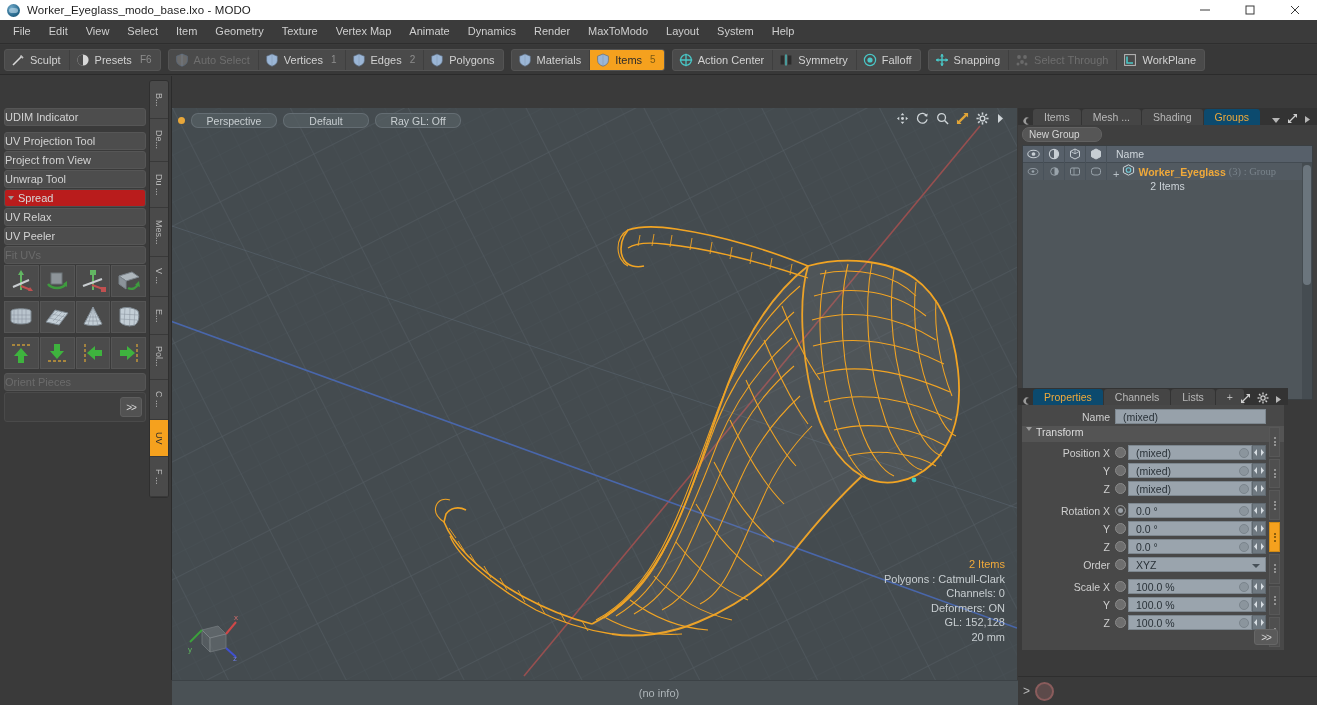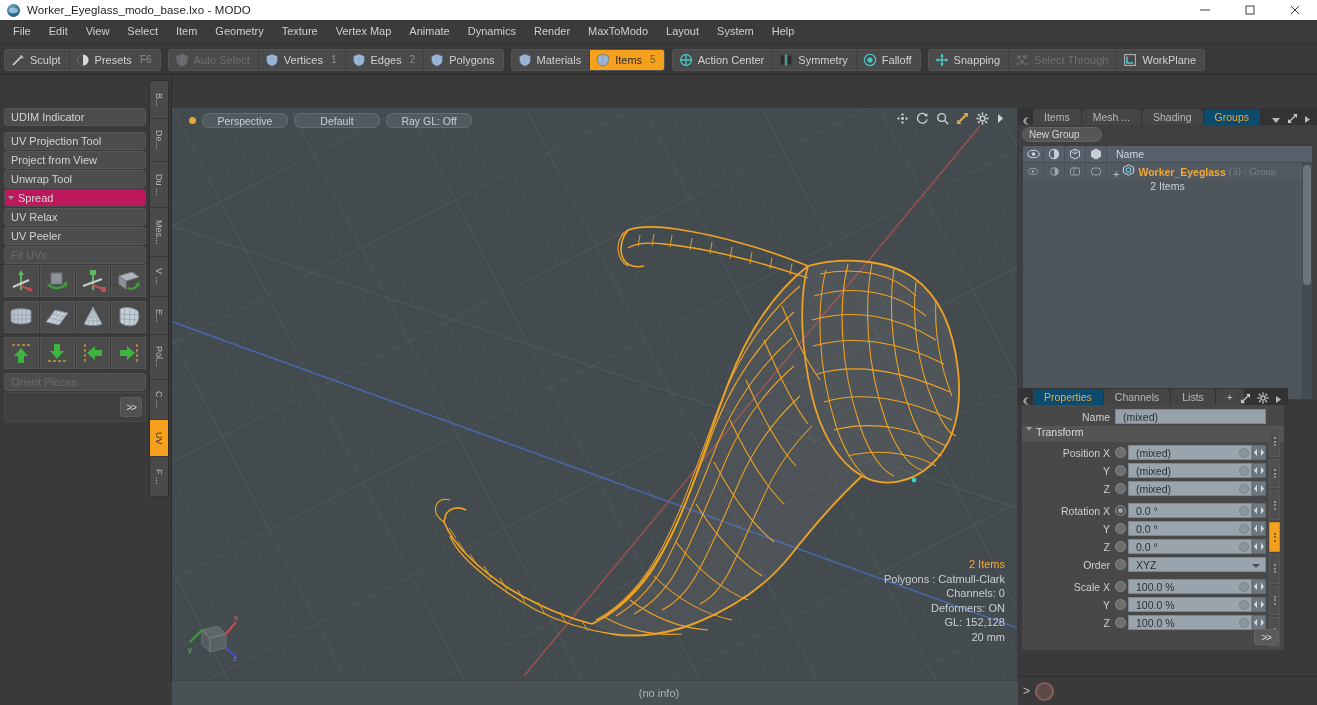--- a/index.html
+++ b/index.html
@@ -68,26 +68,26 @@
   .ico { width: 14px; height: 14px; flex: none; display:block; }
 
   
   .leftpanel {
     position: absolute; left: 0; top: 76px; width: 172px; height: 604px;
     background: #3a3a3a; border-right: 1px solid #2b2b2b;
   }
   .lp-inner { position: absolute; left: 4px; top: 32px; width: 142px; }
   .lp-row {
     height: 18px; background: #4d4d4d; border: 1px solid #565656; border-radius: 3px;
-    margin-bottom: 1px; display: flex; align-items: center; padding-left: 6px;
+    margin-bottom: 1px; display: flex; align-items: center; 
     font-size: 11px; color: #d3d3d3;
   }
   .lp-row.dim { color: #6b6b6b; }
   .lp-row.hdr {
-    background: #be185d; border-color: #4e4e4e; color: #d8d8d8; padding-left: 4px; gap: 5px;
+    background: #b91c1c; border-color: #4e4e4e; color: #d8d8d8; padding-left: 4px; gap: 5px;
   }
   .lp-gap { height: 5px; }
   .tri { width: 0; height: 0; border-left: 4px solid #9a9a9a; border-top: 3px solid transparent; border-bottom: 3px solid transparent; transform: rotate(90deg); }
   .lp-grid { display: grid; grid-template-columns: repeat(4, 1fr); gap: 1px; margin-bottom: 4px; }
   .lp-cell {
     height: 32px; background: #4b4b4b; border: 1px solid #555;
     display: flex; align-items: center; justify-content: center;
   }
   .lp-cell svg { display: block; }
   .lp-blank { height: 30px; background: #3f3f3f; border: 1px solid #4a4a4a; border-radius: 3px; margin-top:1px; position: relative; }
@@ -113,21 +113,21 @@
   }
   .vtab.on { background: #f5a11e; color: #2e2e2e; }
 
   
   .viewport {
     position: absolute; left: 172px; top: 108px; width: 845px; height: 572px;
     background: #444b4f; overflow: hidden;
   }
   .vp-header {
     position: absolute; left: 0; top: 0; width: 845px; height: 25px;
-    display: flex; align-items: center; padding-left: 17px; gap: 6px; z-index: 5;
+    display: flex; align-items: center; padding-left: 6px; gap: 6px; z-index: 5;
   }
   .vp-dot { width: 7px; height: 7px; border-radius: 50%; background: #e8a73a; flex: none; }
   .vp-pill {
     height: 15px; min-width: 86px; padding: 0 12px; border-radius: 7px;
     background: rgba(86,95,100,.72); border: 1px solid rgba(120,130,136,.5);
     font-size: 10.5px; color: #c9cfd2; display: flex; align-items: center; justify-content: center;
   }
   .vp-tools { position: absolute; right: 12px; top: 4px; display: flex; align-items: center; gap: 7px; z-index: 6; }
   .vp-tools svg { display: block; }
   .vp-canvas { position: absolute; left: 0; top: 0; width: 845px; height: 572px; }

